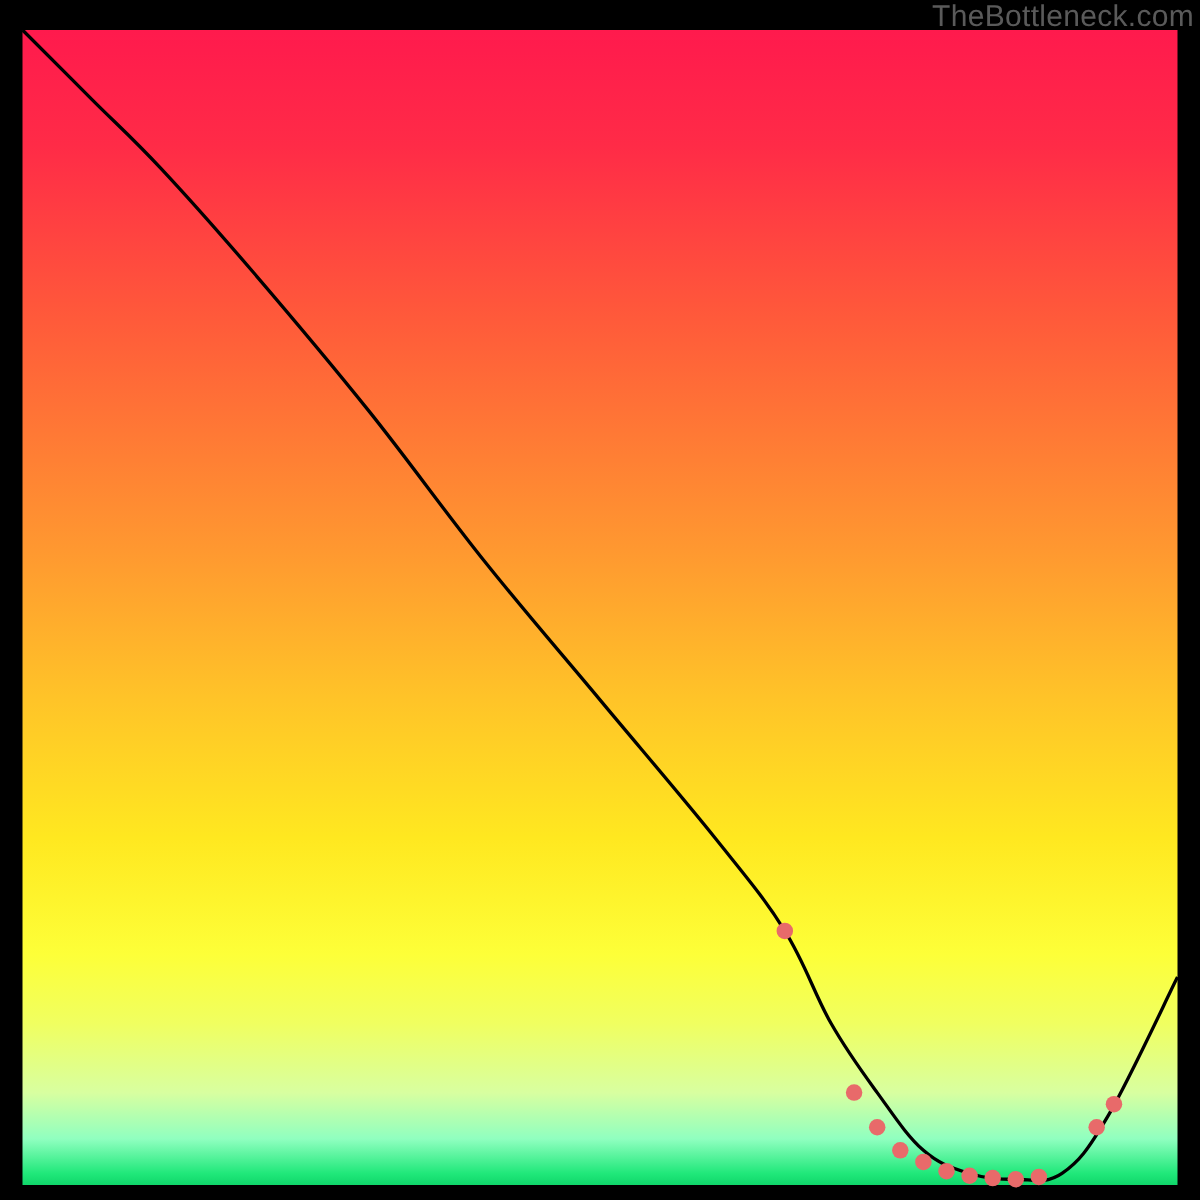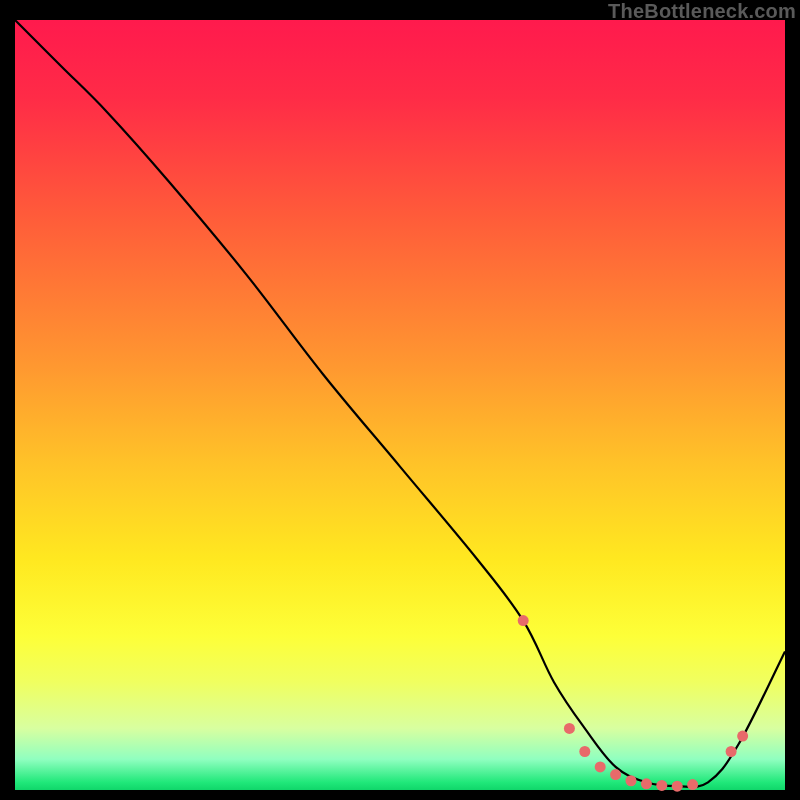--- a/index.html
+++ b/index.html
@@ -31,21 +31,21 @@
       #90ffc0 96%,
       #20e87a 99%,
       #10d66a 100%);
   }
   .watermark {
     position: absolute;
     top: 0px;
     right: 4px;
     font-size: 20px;
     color: #5a5a5a;
-    font-weight: 700;
+    font-weight: 400;
     letter-spacing: 0.2px;
   }
   svg.curve {
     position: absolute;
     left: 0;
     top: 0;
     width: 770px;
     height: 770px;
     overflow: visible;
   }

